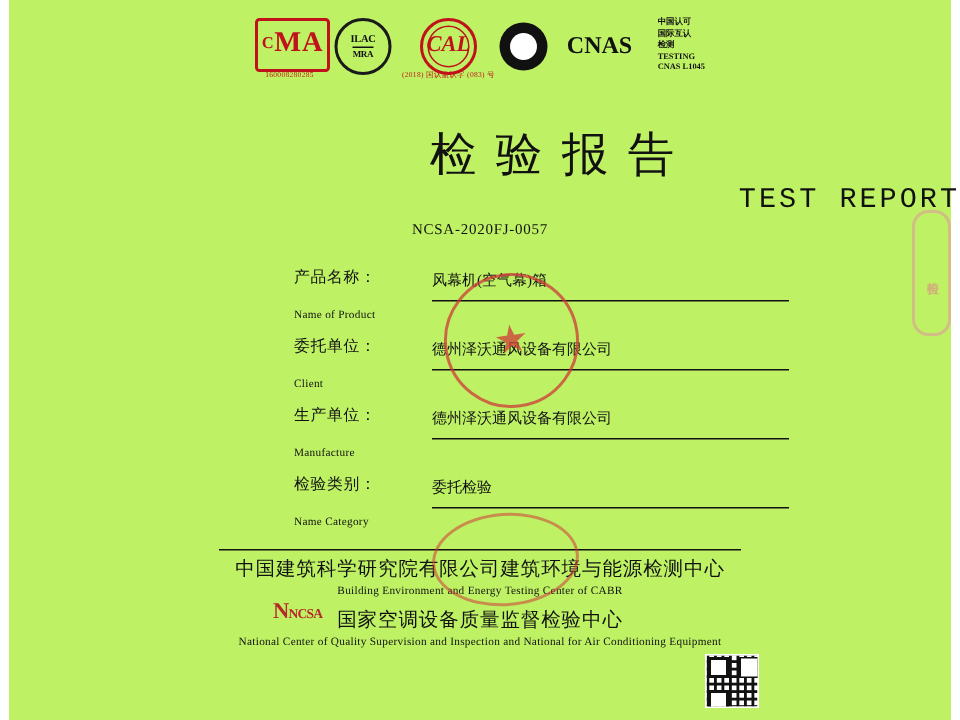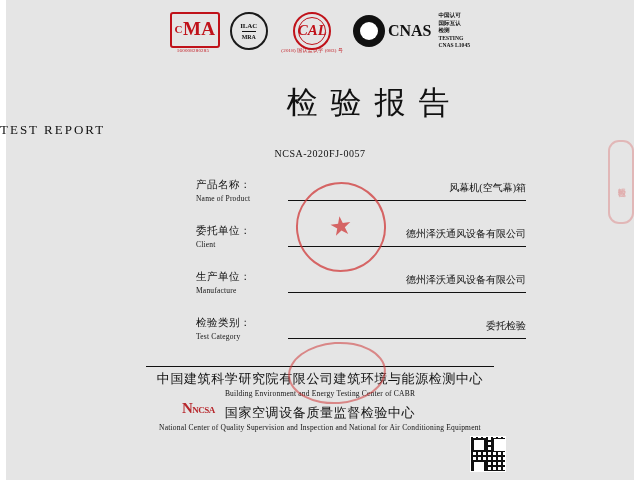--- a/index.html
+++ b/index.html
@@ -12,21 +12,21 @@
     height: 480px;
     font-family: "Liberation Serif", serif;
     color: #111;
     overflow: hidden;
     position: relative;
   }
   .page {
     position: relative;
     width: 640px;
     height: 480px;
-    background: #e5e5e5;
+    background: #bef264;
   }
   
   .cert-strip {
     position: absolute;
     top: 12px;
     left: 170px;
     width: 300px;
     height: 60px;
     display: flex;
     align-items: flex-start;
@@ -106,21 +106,21 @@
     justify-content: center;
     color: #111;
     letter-spacing: -0.2px;
   }
   .ilac-circle .ilac-top { font-size: 7px; }
   .ilac-circle .ilac-bot { font-size: 6px; border-top: 1px solid #111; margin-top:1px; padding-top:1px;}
   
   .cnas-wrap {
     display: flex;
     align-items: center;
-    gap: 3px;
+    gap: 13px;
   }
   .cnas-dot {
     width: 32px;
     height: 32px;
     border-radius: 50%;
     background: #111;
     position: relative;
   }
   .cnas-dot::after {
     content: "";
@@ -156,24 +156,25 @@
     text-indent: 13px;
     font-family: "Liberation Serif", serif;
     color: #111;
     margin-left: 48px;
   }
   .title-en {
     position: absolute;
     top: 122px;
     left: 0;
     width: 100%;
-    text-align: left;
-    font-size: 13px;
+    text-align: right;
+    font-size: 19px;
     letter-spacing: 2px;
     color: #111;
+    font-family: Liberation Mono, monospace;
   }
   .report-no {
     position: absolute;
     top: 148px;
     left: 0;
     width: 100%;
     text-align: center;
     font-size: 10px;
     letter-spacing: 0.5px;
     color: #111;
@@ -198,31 +199,31 @@
   .label-cn {
     font-size: 10.5px;
     letter-spacing: 0.5px;
     color: #111;
     white-space: nowrap;
   }
   .label-en {
     font-size: 7.5px;
     letter-spacing: 0.2px;
     color: #111;
-    margin-top: 2px;
+    margin-top: 13px;
     white-space: nowrap;
   }
   .field-value {
     position: absolute;
     left: 92px;
     right: 0;
     top: 0;
     height: 22px;
     border-bottom: 1px solid #111;
-    text-align: right;
+    text-align: left;
     font-size: 10px;
     line-height: 20px;
     color: #111;
     white-space: nowrap;
     overflow: hidden;
   }
   
   .footer-rule {
     position: absolute;
     left: 146px;
@@ -430,21 +431,21 @@
       <div class="field-label">
         <div class="label-cn">生产单位：</div>
         <div class="label-en">Manufacture</div>
       </div>
       <div class="field-value">德州泽沃通风设备有限公司</div>
     </div>
 
     <div class="field-row">
       <div class="field-label">
         <div class="label-cn">检验类别：</div>
-        <div class="label-en">Test Category</div>
+        <div class="label-en">Name Category</div>
       </div>
       <div class="field-value">委托检验</div>
     </div>
 
   </div>
 
   <div class="stamp-round stamp-company">
     <div class="star">★</div>
   </div>
 

